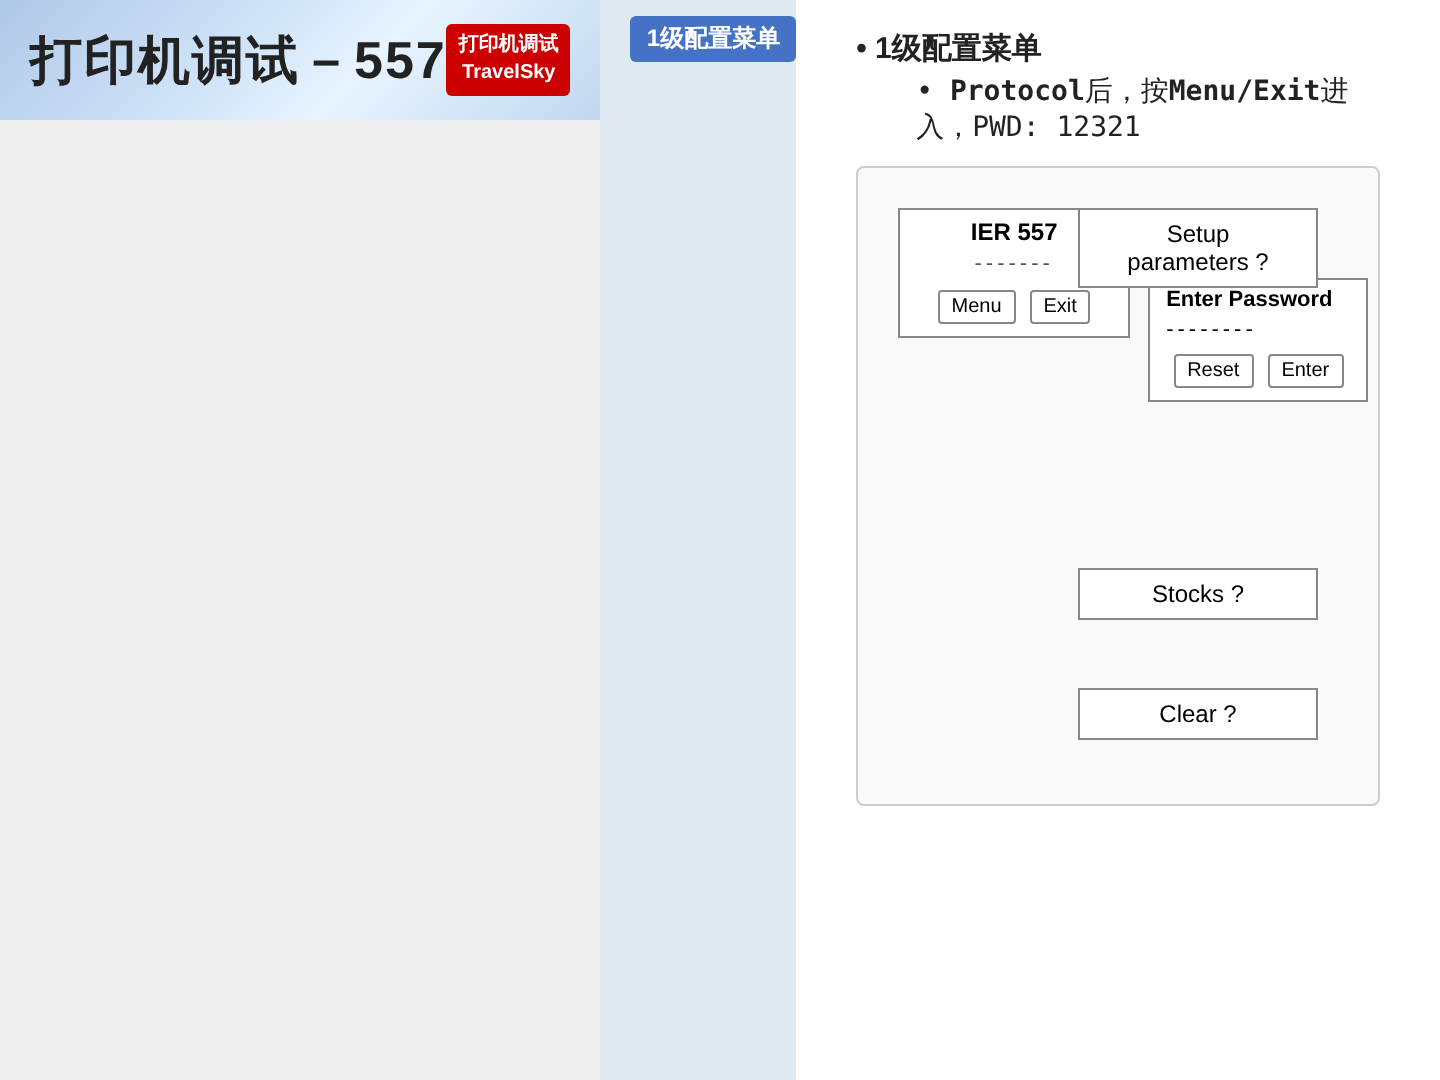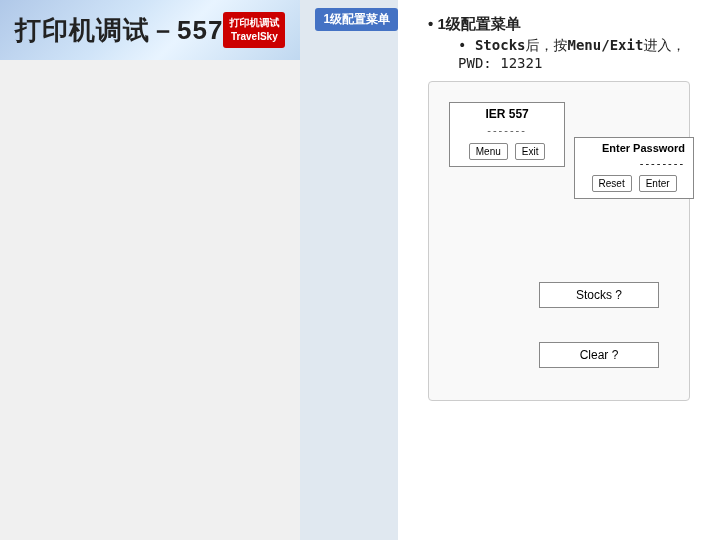--- a/index.html
+++ b/index.html
@@ -141,26 +141,26 @@
       justify-content: center;
       gap: 3px;
       align-items: center;
     }
 
     
     .password-box {
       position: absolute;
       left: 145px;
       top: 55px;
-      width: 120px;
+      width: 110px;
       border: 1px solid #888;
       background: white;
       padding: 4px 8px;
       font-size: 11px;
-      text-align: right;
+      text-align: left;
     }
 
     .password-box .label {
       font-size: 11px;
       font-weight: bold;
       margin-bottom: 3px;
     }
 
     .password-box .dots {
       letter-spacing: 2px;
@@ -202,21 +202,21 @@
 
   <div style="background:#e0e8f0; padding-bottom:5px;">
     <span class="badge">1级配置菜单</span>
   </div>
 
   <div class="content">
     <div class="bullet-l1">
       <span>• 1级配置菜单</span>
     </div>
     <div class="bullet-l2">
-      <span>• </span><span class="mono">Stocks</span><span>后，按</span><span class="mono">Menu/Exit</span><span>进入，PWD: 12321</span>
+      <span>• </span><span class="mono">Protocol</span><span>后，按</span><span class="mono">Menu/Exit</span><span>进入，PWD: 12321</span>
     </div>
 
     <div class="diagram">
 
       <div class="printer-box">
         <div class="model">IER 557</div>
         <div class="dashes">-------</div>
         <div class="printer-buttons">
           <span class="btn-small">Menu</span>
           <span class="btn-small">Exit</span>
@@ -225,20 +225,23 @@
 
       <div class="password-box">
         <div class="label">Enter Password</div>
         <div class="dots">--------</div>
         <div class="password-buttons">
           <span class="btn-small">Reset</span>
           <span class="btn-small">Enter</span>
         </div>
       </div>
 
+      <div class="menu-item-box" style="top: 20px;">
+        <span>Setup<br>parameters ?</span>
+      </div>
       <div class="menu-item-box" style="top: 200px;">
         <span>Stocks ?</span>
       </div>
       <div class="menu-item-box" style="top: 260px;">
         <span>Clear ?</span>
       </div>
 
     </div>
   </div>
 

